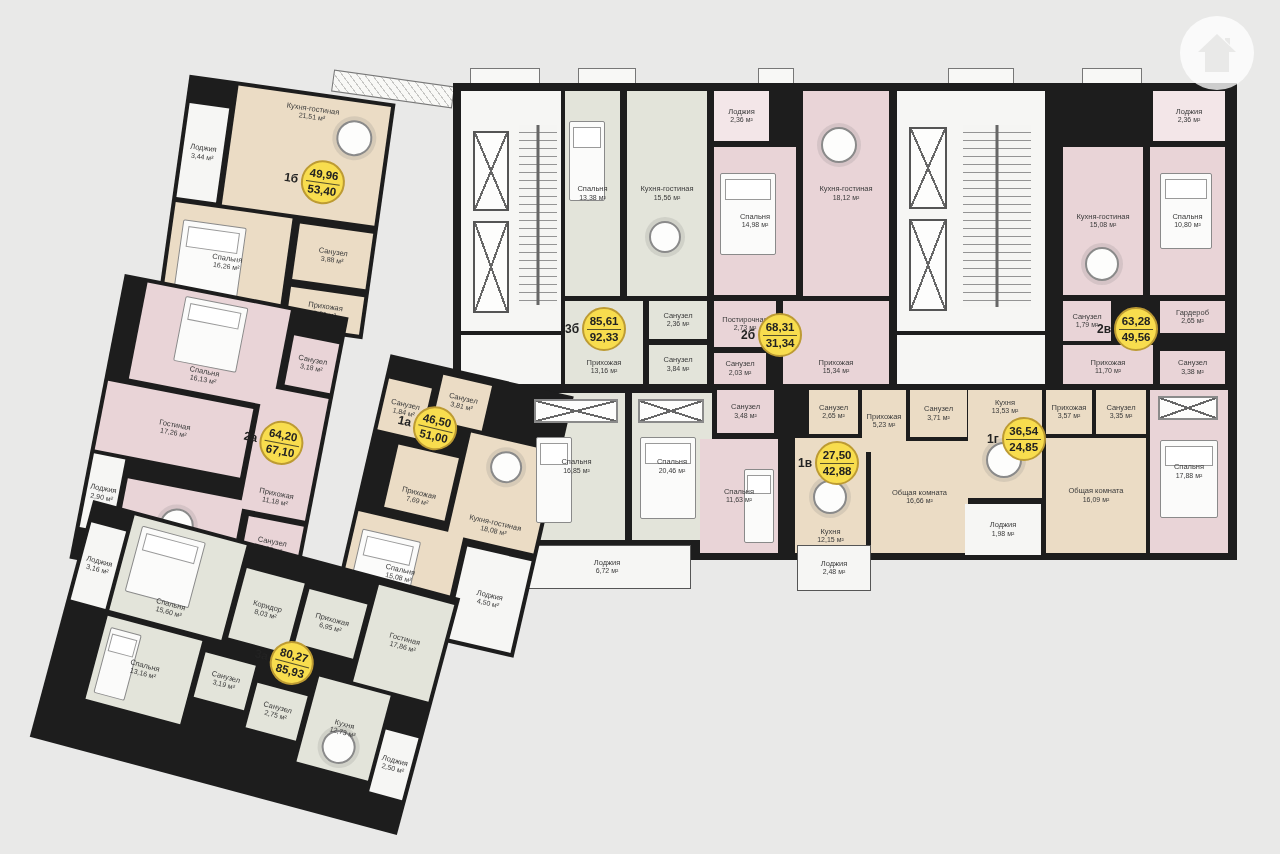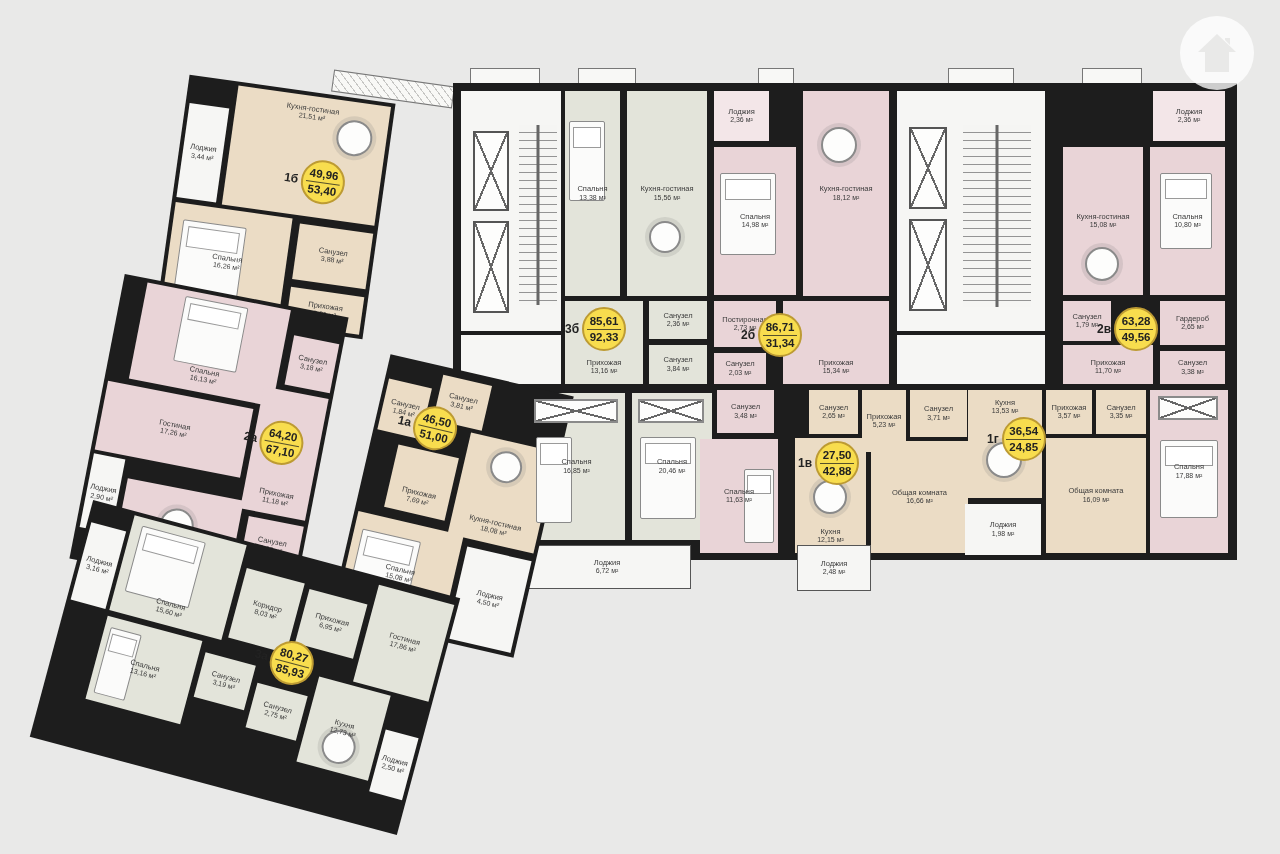--- a/index.html
+++ b/index.html
@@ -124,21 +124,21 @@
       <span class="rn">Санузел</span>
         <span class="ra">2,03 м²</span>
     </div>
     <div class="room c-pink lbl-bottom" style="left:330px;top:218px;width:106px;height:83px;">
       <span class="rn">Прихожая</span>
         <span class="ra">15,34 м²</span>
     </div>
     <div class="badge" style="left:288px;top:230px;">
       <span class="apt">2б</span>
       <span class="circ">
-          <span class="t">86,71</span>
+          <span class="t">68,31</span>
           <span class="b">31,34</span>
         </span>
     </div>
 
     <div class="room c-white" style="left:444px;top:8px;width:148px;height:240px;">
       <div class="xbox" style="left:12px;top:36px;width:38px;height:82px;"></div>
       <div class="xbox" style="left:12px;top:128px;width:38px;height:92px;"></div>
       <div class="stairs" style="left:66px;top:34px;width:68px;height:182px;"></div>
     </div>
     <div class="room c-white" style="left:444px;top:252px;width:148px;height:49px;"></div>
@@ -154,21 +154,21 @@
     </div>
     <div class="room c-pink" style="left:697px;top:64px;width:75px;height:148px;">
       <span class="rn">Спальня</span>
         <span class="ra">10,80 м²</span>
       <div class="bed" style="left:10px;top:26px;width:50px;height:74px;"></div>
     </div>
     <div class="room c-pink" style="left:610px;top:218px;width:48px;height:40px;">
       <span class="rn">Санузел</span>
         <span class="ra">1,79 м²</span>
     </div>
-    <div class="room c-pink" style="left:707px;top:218px;width:65px;height:44px;">
+    <div class="room c-pink" style="left:707px;top:218px;width:65px;height:32px;">
       <span class="rn">Гардероб</span>
         <span class="ra">2,65 м²</span>
     </div>
     <div class="room c-pink lbl-bottom" style="left:610px;top:262px;width:90px;height:39px;">
       <span class="rn">Прихожая</span>
         <span class="ra">11,70 м²</span>
     </div>
     <div class="room c-pink" style="left:707px;top:268px;width:65px;height:33px;">
       <span class="rn">Санузел</span>
         <span class="ra">3,38 м²</span>

